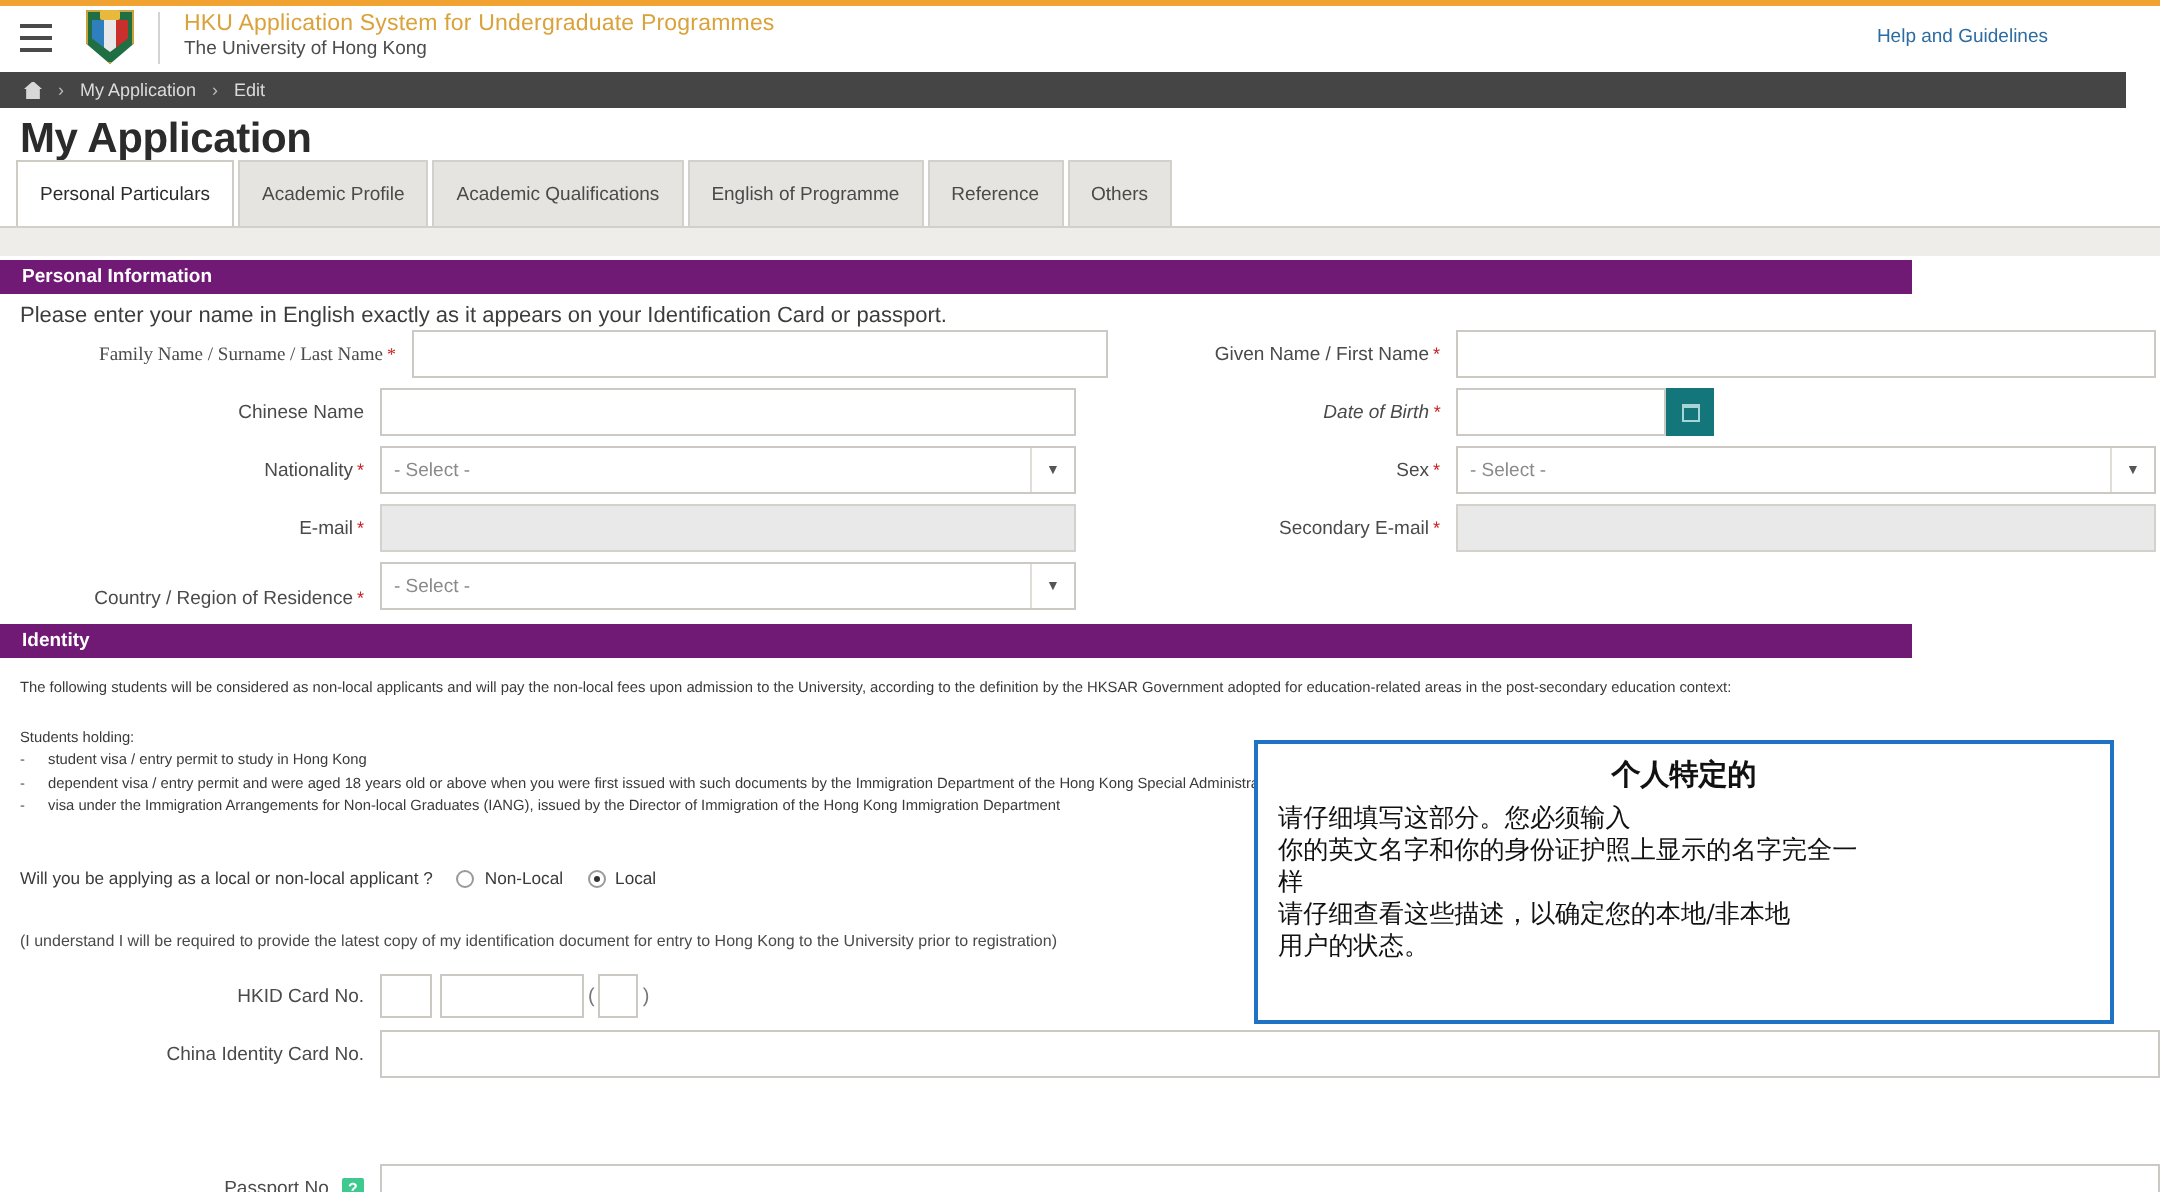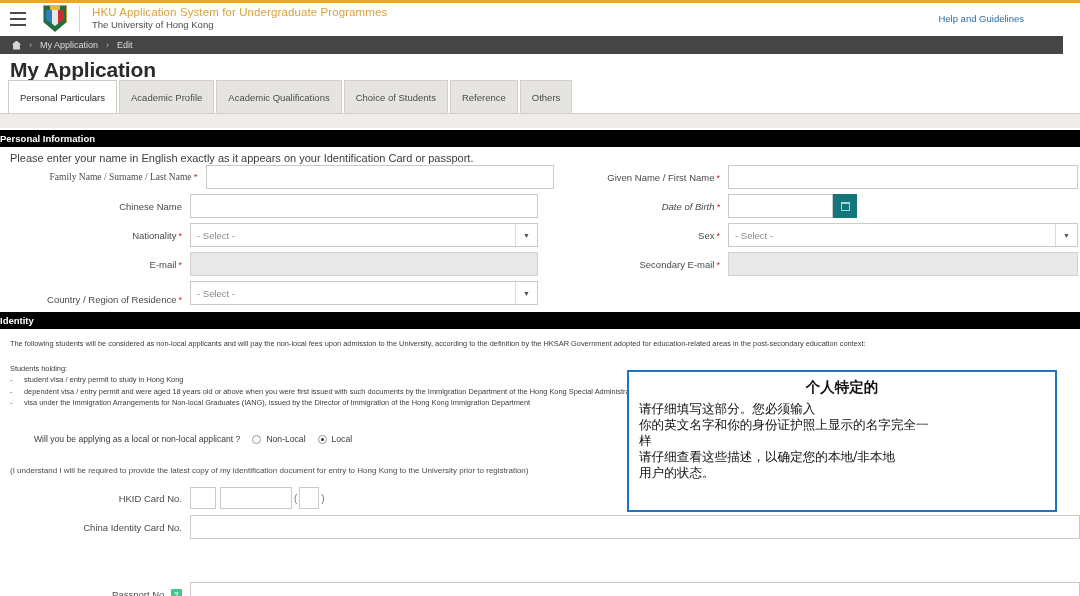--- a/index.html
+++ b/index.html
@@ -130,25 +130,26 @@
   .tabs-underline {
     position: absolute; left: 0; top: 113px;
     width: 1080px; height: 15px;
     background: #efedea;
     border-top: 1px solid #d3d0cb;
   }
 
   
   .section-bar {
     position: absolute; left: 0;
-    width: 1080px; height: 17px;
-    background: #000000;
+    width: 956px; height: 17px;
+    background: #701a75;
     color: #ffffff;
     font-size: 9.5px;
     display: flex; align-items: center;
+    padding-left: 11px;
     font-weight: 600;
   }
 
   
   .hint-line {
     position: absolute; left: 10px;
     font-size: 11px; color: #3c3c3c;
   }
   .frow { position: absolute; display: flex; align-items: center; }
   .flabel {
@@ -203,21 +204,21 @@
   .para {
     position: absolute; left: 10px;
     font-size: 7.4px; color: #3a3a3a; line-height: 1.2;
     white-space: nowrap;
   }
   .bullets { position: absolute; left: 10px; font-size: 7.4px; color: #3a3a3a; }
   .bullets div { white-space: nowrap; line-height: 1.55; }
   .dash { display: inline-block; width: 14px; color: #555; }
 
   
-  .radio-row { position: absolute; display: flex; align-items: center; margin-left: 24px; }
+  .radio-row { position: absolute; display: flex; align-items: center; }
   .radio-q { font-size: 8.6px; color: #3a3a3a; }
   .radio-opt { display: flex; align-items: center; margin-left: 12px; cursor: pointer; }
   .radio-dot {
     width: 9px; height: 9px; border-radius: 50%;
     border: 1px solid #9a9a9a; background: #fff;
     display: inline-block; position: relative;
   }
   .radio-dot.sel::after {
     content: ""; position: absolute; left: 2px; top: 2px;
     width: 3px; height: 3px; border-radius: 50%; background: #333;
@@ -296,21 +297,21 @@
     <span class="bc-item">Edit</span>
   </div>
 
   <div class="page-title">My Application</div>
 
   <div class="tabs-underline"></div>
   <div class="tabs">
     <div class="tab active">Personal Particulars</div>
     <div class="tab">Academic Profile</div>
     <div class="tab">Academic Qualifications</div>
-    <div class="tab">Choice of Students</div>
+    <div class="tab">English of Programme</div>
     <div class="tab">Reference</div>
     <div class="tab">Others</div>
   </div>
 
   <div class="section-bar" style="top:130px;">Personal Information</div>
 
   <div class="hint-line" style="top:152px;">Please enter your name in English exactly as it appears on your Identification Card or passport.</div>
 
   <div class="frow" style="left:16px; top:165px;font-family:Liberation Serif, serif;">
     <div class="flabel" style="width:182px;"><span>Family Name / Surname / Last Name</span><span class="req">*</span></div>

